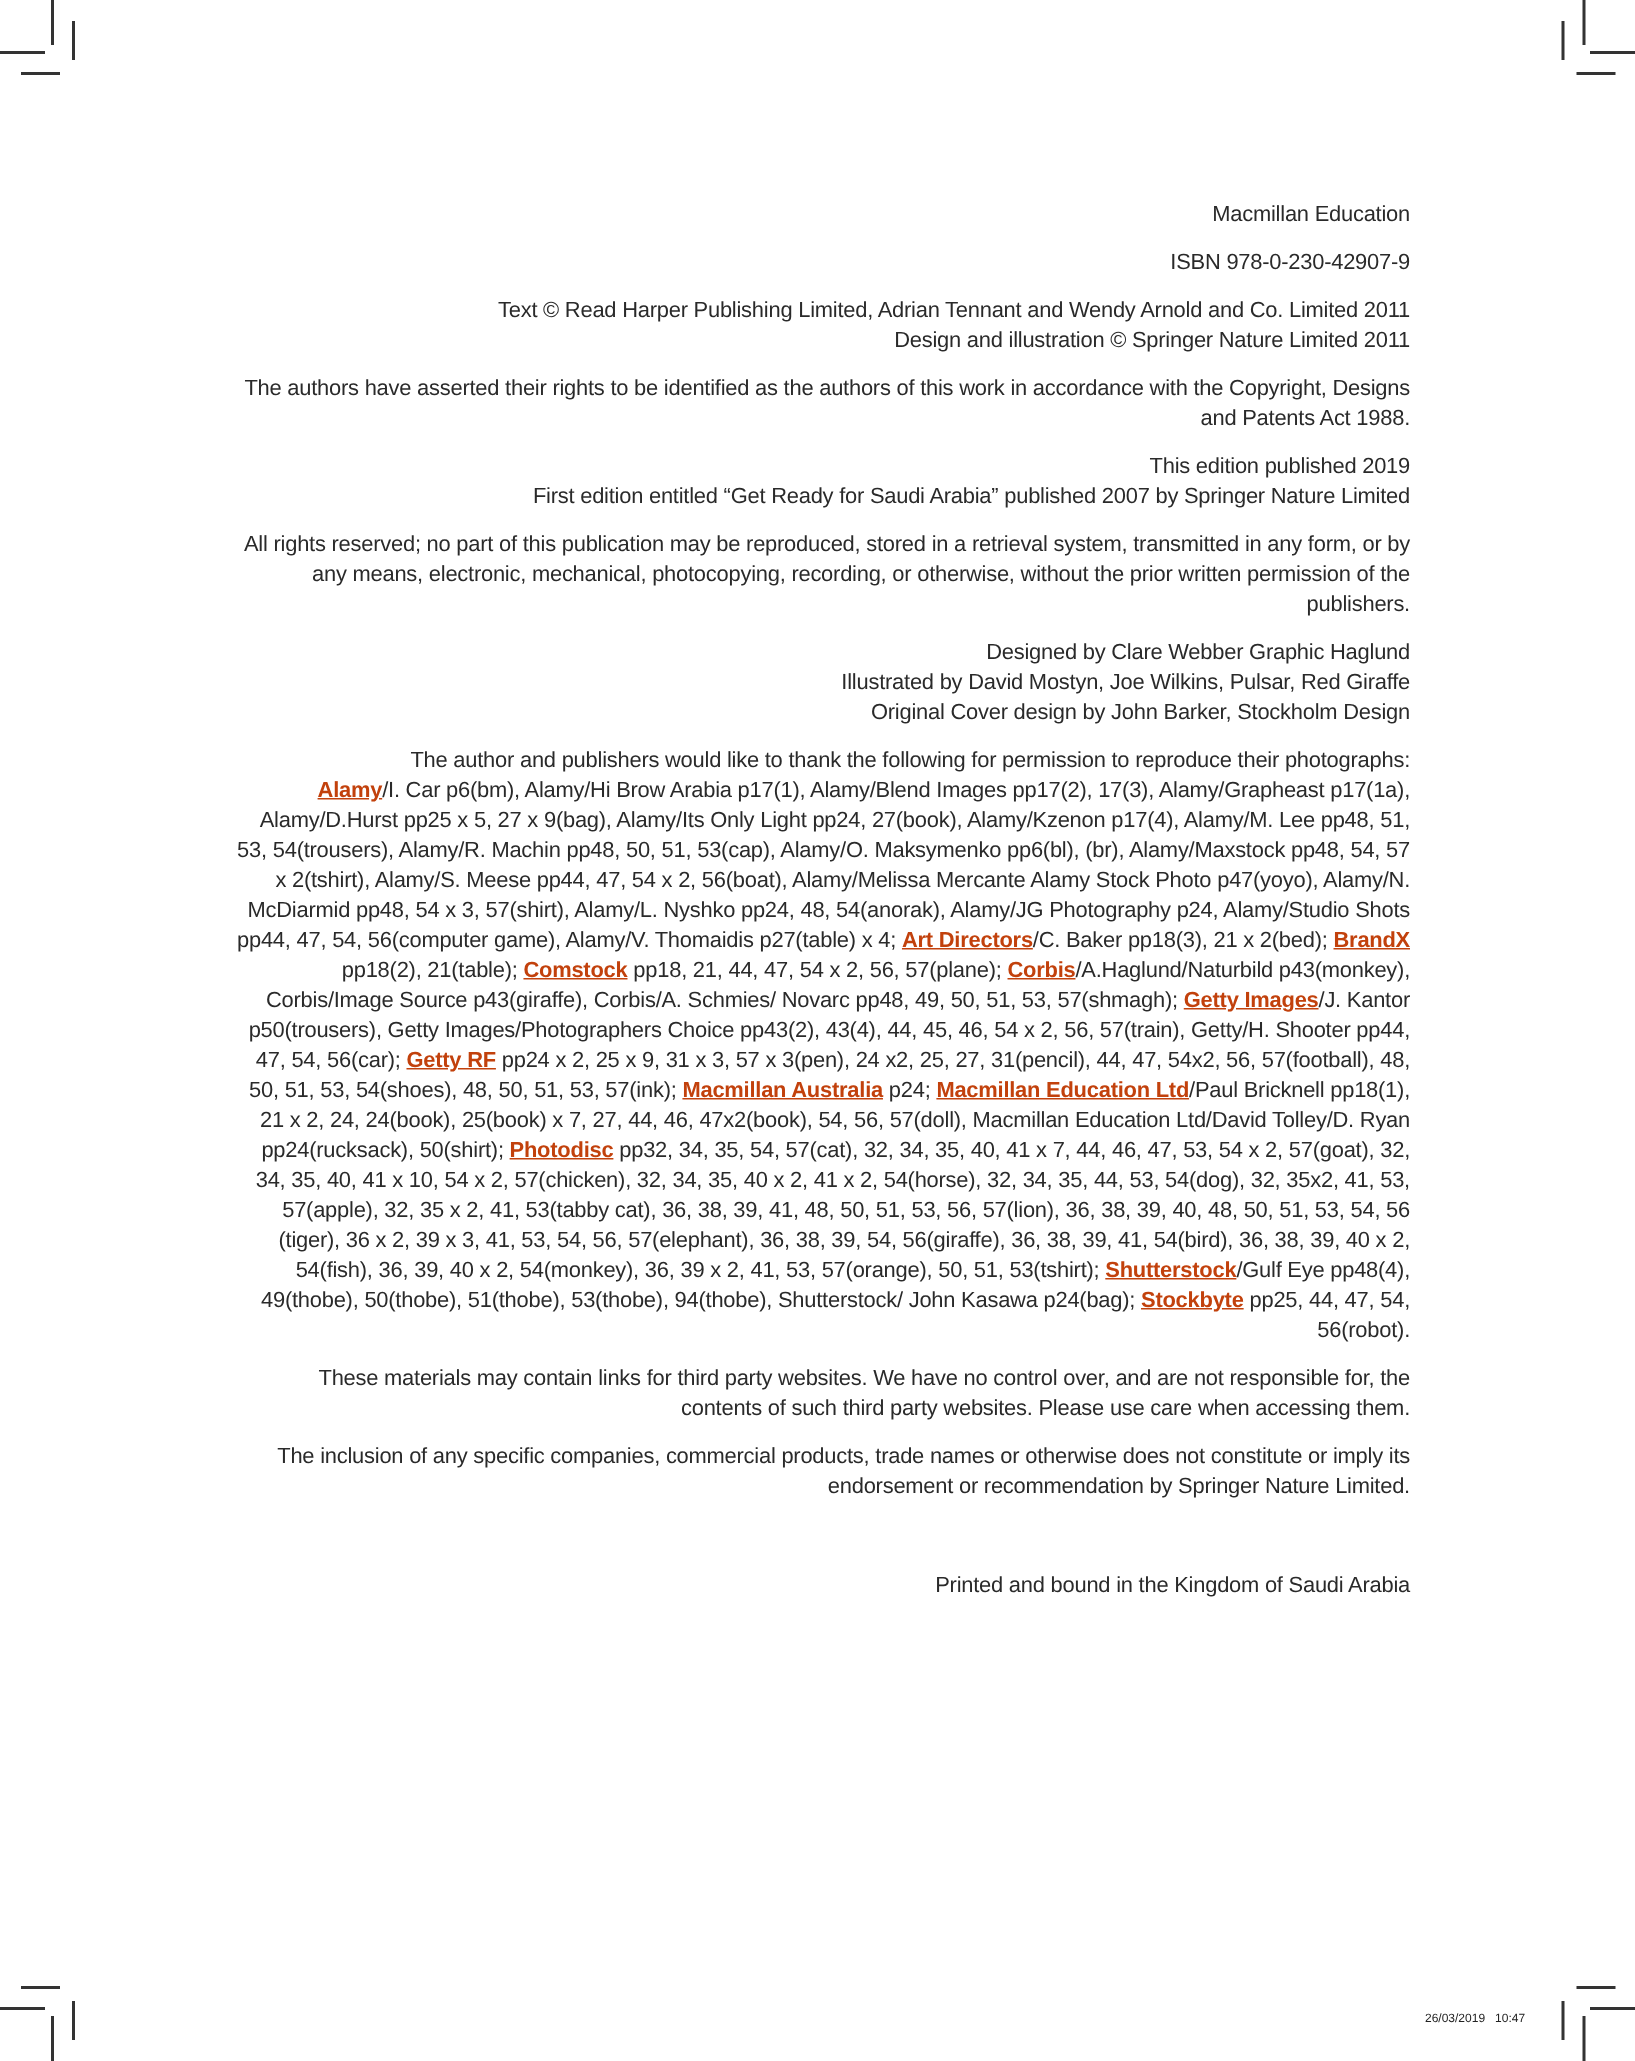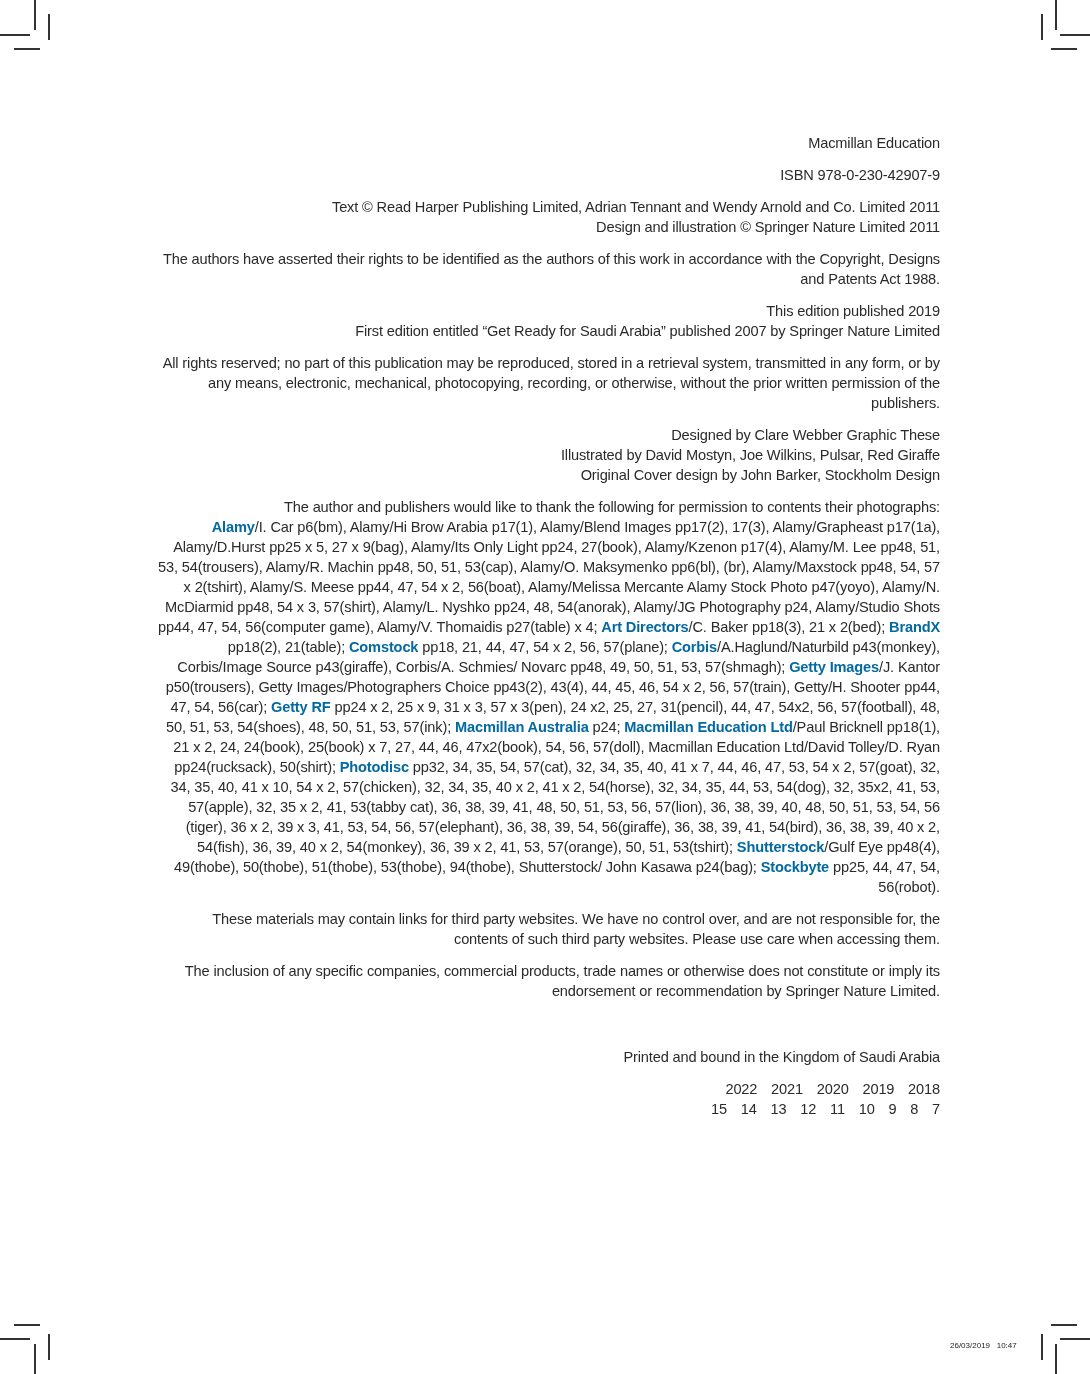--- a/index.html
+++ b/index.html
@@ -6,21 +6,21 @@
     body { width: 1090px; height: 1374px; position: relative; overflow: hidden; }
     .page {
       position: absolute; left: 155px; top: 133px; width: 785px;
       font-family: "Liberation Sans", sans-serif;
       font-size: 14.6px; line-height: 20px; color: #2a2a2a;
       letter-spacing: -0.15px;
       text-align: right;
     }
     .page p { margin: 0 0 12px 0; }
     .page p .line { display: block; }
-    .ack b { font-weight: bold; color: #0369a1; }
+    .ack b { font-weight: bold; color: #c2410c; text-decoration: underline; }
     .gap-lg { height: 34px; }
     .nums { font-family: "Liberation Sans", sans-serif; font-size: 14.6px; line-height: 20px; word-spacing: 3px; }
     
     .mark { position: absolute; background: #333; }
     .slug {
       position: absolute; top: 1341px;
       font-family: "Liberation Sans", sans-serif; font-size: 8px; color: #222;
     }
   </style>
 </head>
@@ -57,32 +57,28 @@
     <span class="line">Text © Read Harper Publishing Limited, Adrian Tennant and Wendy Arnold and Co. Limited 2011</span>
     <span class="line">Design and illustration © Springer Nature Limited 2011</span>
   </p>
   <p>The authors have asserted their rights to be identified as the authors of this work in accordance with the Copyright, Designs and Patents Act 1988.</p>
   <p>
     <span class="line">This edition published 2019</span>
     <span class="line">First edition entitled “Get Ready for Saudi Arabia” published 2007 by Springer Nature Limited</span>
   </p>
   <p>All rights reserved; no part of this publication may be reproduced, stored in a retrieval system, transmitted in any form, or by any means, electronic, mechanical, photocopying, recording, or otherwise, without the prior written permission of the publishers.</p>
   <p>
-    <span class="line">Designed by Clare Webber Graphic These</span>
+    <span class="line">Designed by Clare Webber Graphic Haglund</span>
     <span class="line">Illustrated by David Mostyn, Joe Wilkins, Pulsar, Red Giraffe</span>
     <span class="line">Original Cover design by John Barker, Stockholm Design</span>
   </p>
   <p class="ack">
-    <span class="line">The author and publishers would like to thank the following for permission to contents their photographs:</span>
+    <span class="line">The author and publishers would like to thank the following for permission to reproduce their photographs:</span>
     <span id="ack-body"><b>Alamy</b><span>/I. Car p6(bm), Alamy/Hi Brow Arabia p17(1), Alamy/Blend Images pp17(2), 17(3), Alamy/Grapheast p17(1a), Alamy/D.Hurst pp25 x 5, 27 x 9(bag), Alamy/Its Only Light pp24, 27(book), Alamy/Kzenon p17(4), Alamy/M. Lee pp48, 51, 53, 54(trousers), Alamy/R. Machin pp48, 50, 51, 53(cap), Alamy/O. Maksymenko pp6(bl), (br), Alamy/Maxstock pp48, 54, 57 x 2(tshirt), Alamy/S. Meese pp44, 47, 54 x 2, 56(boat), Alamy/Melissa Mercante Alamy Stock Photo p47(yoyo), Alamy/N. McDiarmid pp48, 54 x 3, 57(shirt), Alamy/L. Nyshko pp24, 48, 54(anorak), Alamy/JG Photography p24, Alamy/Studio Shots pp44, 47, 54, 56(computer game), Alamy/V. Thomaidis p27(table) x 4; </span><b>Art Directors</b><span>/C. Baker pp18(3), 21 x 2(bed); </span><b>BrandX</b><span> pp18(2), 21(table); </span><b>Comstock</b><span> pp18, 21, 44, 47, 54 x 2, 56, 57(plane); </span><b>Corbis</b><span>/A.Haglund/Naturbild p43(monkey), Corbis/Image Source p43(giraffe), Corbis/A. Schmies/ Novarc pp48, 49, 50, 51, 53, 57(shmagh); </span><b>Getty Images</b><span>/J. Kantor p50(trousers), Getty Images/Photographers Choice pp43(2), 43(4), 44, 45, 46, 54 x 2, 56, 57(train), Getty/H. Shooter pp44, 47, 54, 56(car); </span><b>Getty RF</b><span> pp24 x 2, 25 x 9, 31 x 3, 57 x 3(pen), 24 x2, 25, 27, 31(pencil), 44, 47, 54x2, 56, 57(football), 48, 50, 51, 53, 54(shoes), 48, 50, 51, 53, 57(ink); </span><b>Macmillan Australia</b><span> p24; </span><b>Macmillan Education Ltd</b><span>/Paul Bricknell pp18(1), 21 x 2, 24, 24(book), 25(book) x 7, 27, 44, 46, 47x2(book), 54, 56, 57(doll), Macmillan Education Ltd/David Tolley/D. Ryan pp24(rucksack), 50(shirt); </span><b>Photodisc</b><span> pp32, 34, 35, 54, 57(cat), 32, 34, 35, 40, 41 x 7, 44, 46, 47, 53, 54 x 2, 57(goat), 32, 34, 35, 40, 41 x 10, 54 x 2, 57(chicken), 32, 34, 35, 40 x 2, 41 x 2, 54(horse), 32, 34, 35, 44, 53, 54(dog), 32, 35x2, 41, 53, 57(apple), 32, 35 x 2, 41, 53(tabby cat), 36, 38, 39, 41, 48, 50, 51, 53, 56, 57(lion), 36, 38, 39, 40, 48, 50, 51, 53, 54, 56 (tiger), 36 x 2, 39 x 3, 41, 53, 54, 56, 57(elephant), 36, 38, 39, 54, 56(giraffe), 36, 38, 39, 41, 54(bird), 36, 38, 39, 40 x 2, 54(fish), 36, 39, 40 x 2, 54(monkey), 36, 39 x 2, 41, 53, 57(orange), 50, 51, 53(tshirt); </span><b>Shutterstock</b><span>/Gulf Eye pp48(4), 49(thobe), 50(thobe), 51(thobe), 53(thobe), 94(thobe), Shutterstock/ John Kasawa p24(bag); </span><b>Stockbyte</b><span> pp25, 44, 47, 54, 56(robot).</span></span>
   </p>
   <p>These materials may contain links for third party websites. We have no control over, and are not responsible for, the contents of such third party websites. Please use care when accessing them.</p>
   <p>The inclusion of any specific companies, commercial products, trade names or otherwise does not constitute or imply its endorsement or recommendation by Springer Nature Limited.</p>
   <div class="gap-lg"></div>
   <p>Printed and bound in the Kingdom of  Saudi Arabia</p>
-  <p class="nums">
-    <span class="line" style="white-space:pre;">2022  2021  2020  2019  2018</span>
-    <span class="line" style="white-space:pre;">15  14  13  12  11  10  9  8  7</span>
-  </p>
 </div>
 
 <div class="slug" style="left:66px;white-space:pre;margin-top:34px;">9780230429079_GR1_SBWB_text.indb   96</div>
 <div class="slug" style="left:950px;white-space:pre;">26/03/2019   10:47</div>
 
 </body></html>

